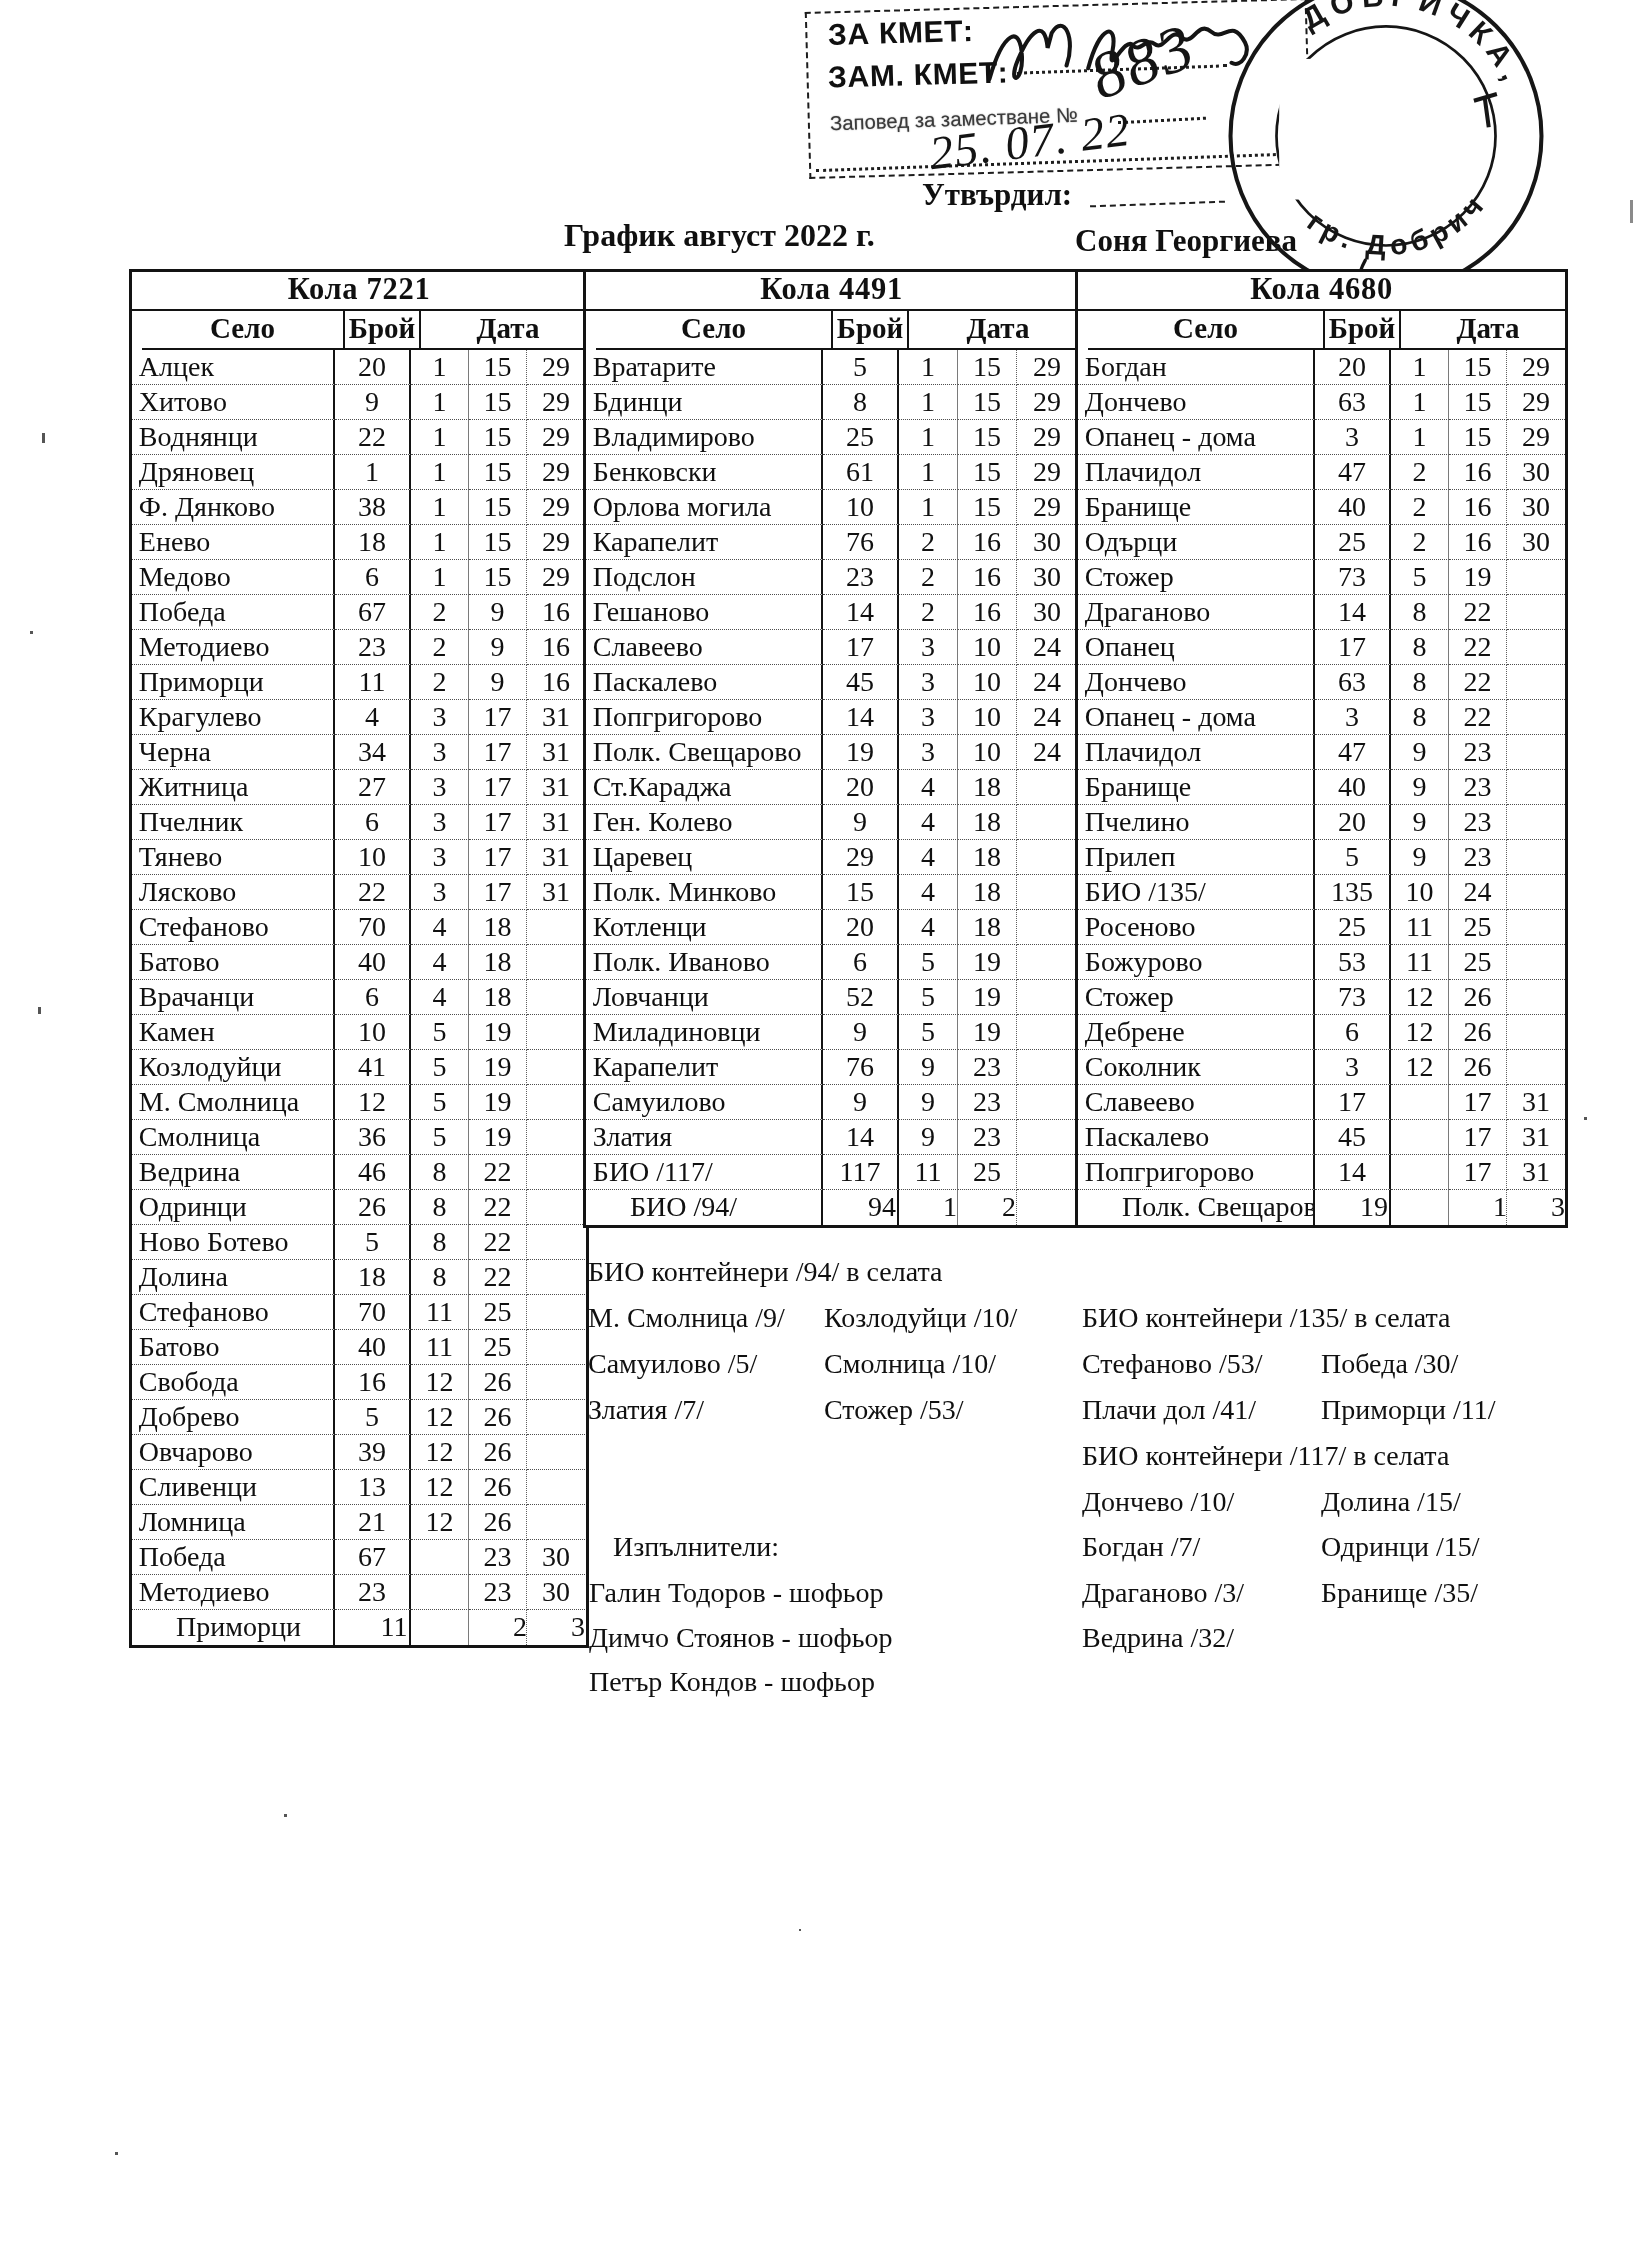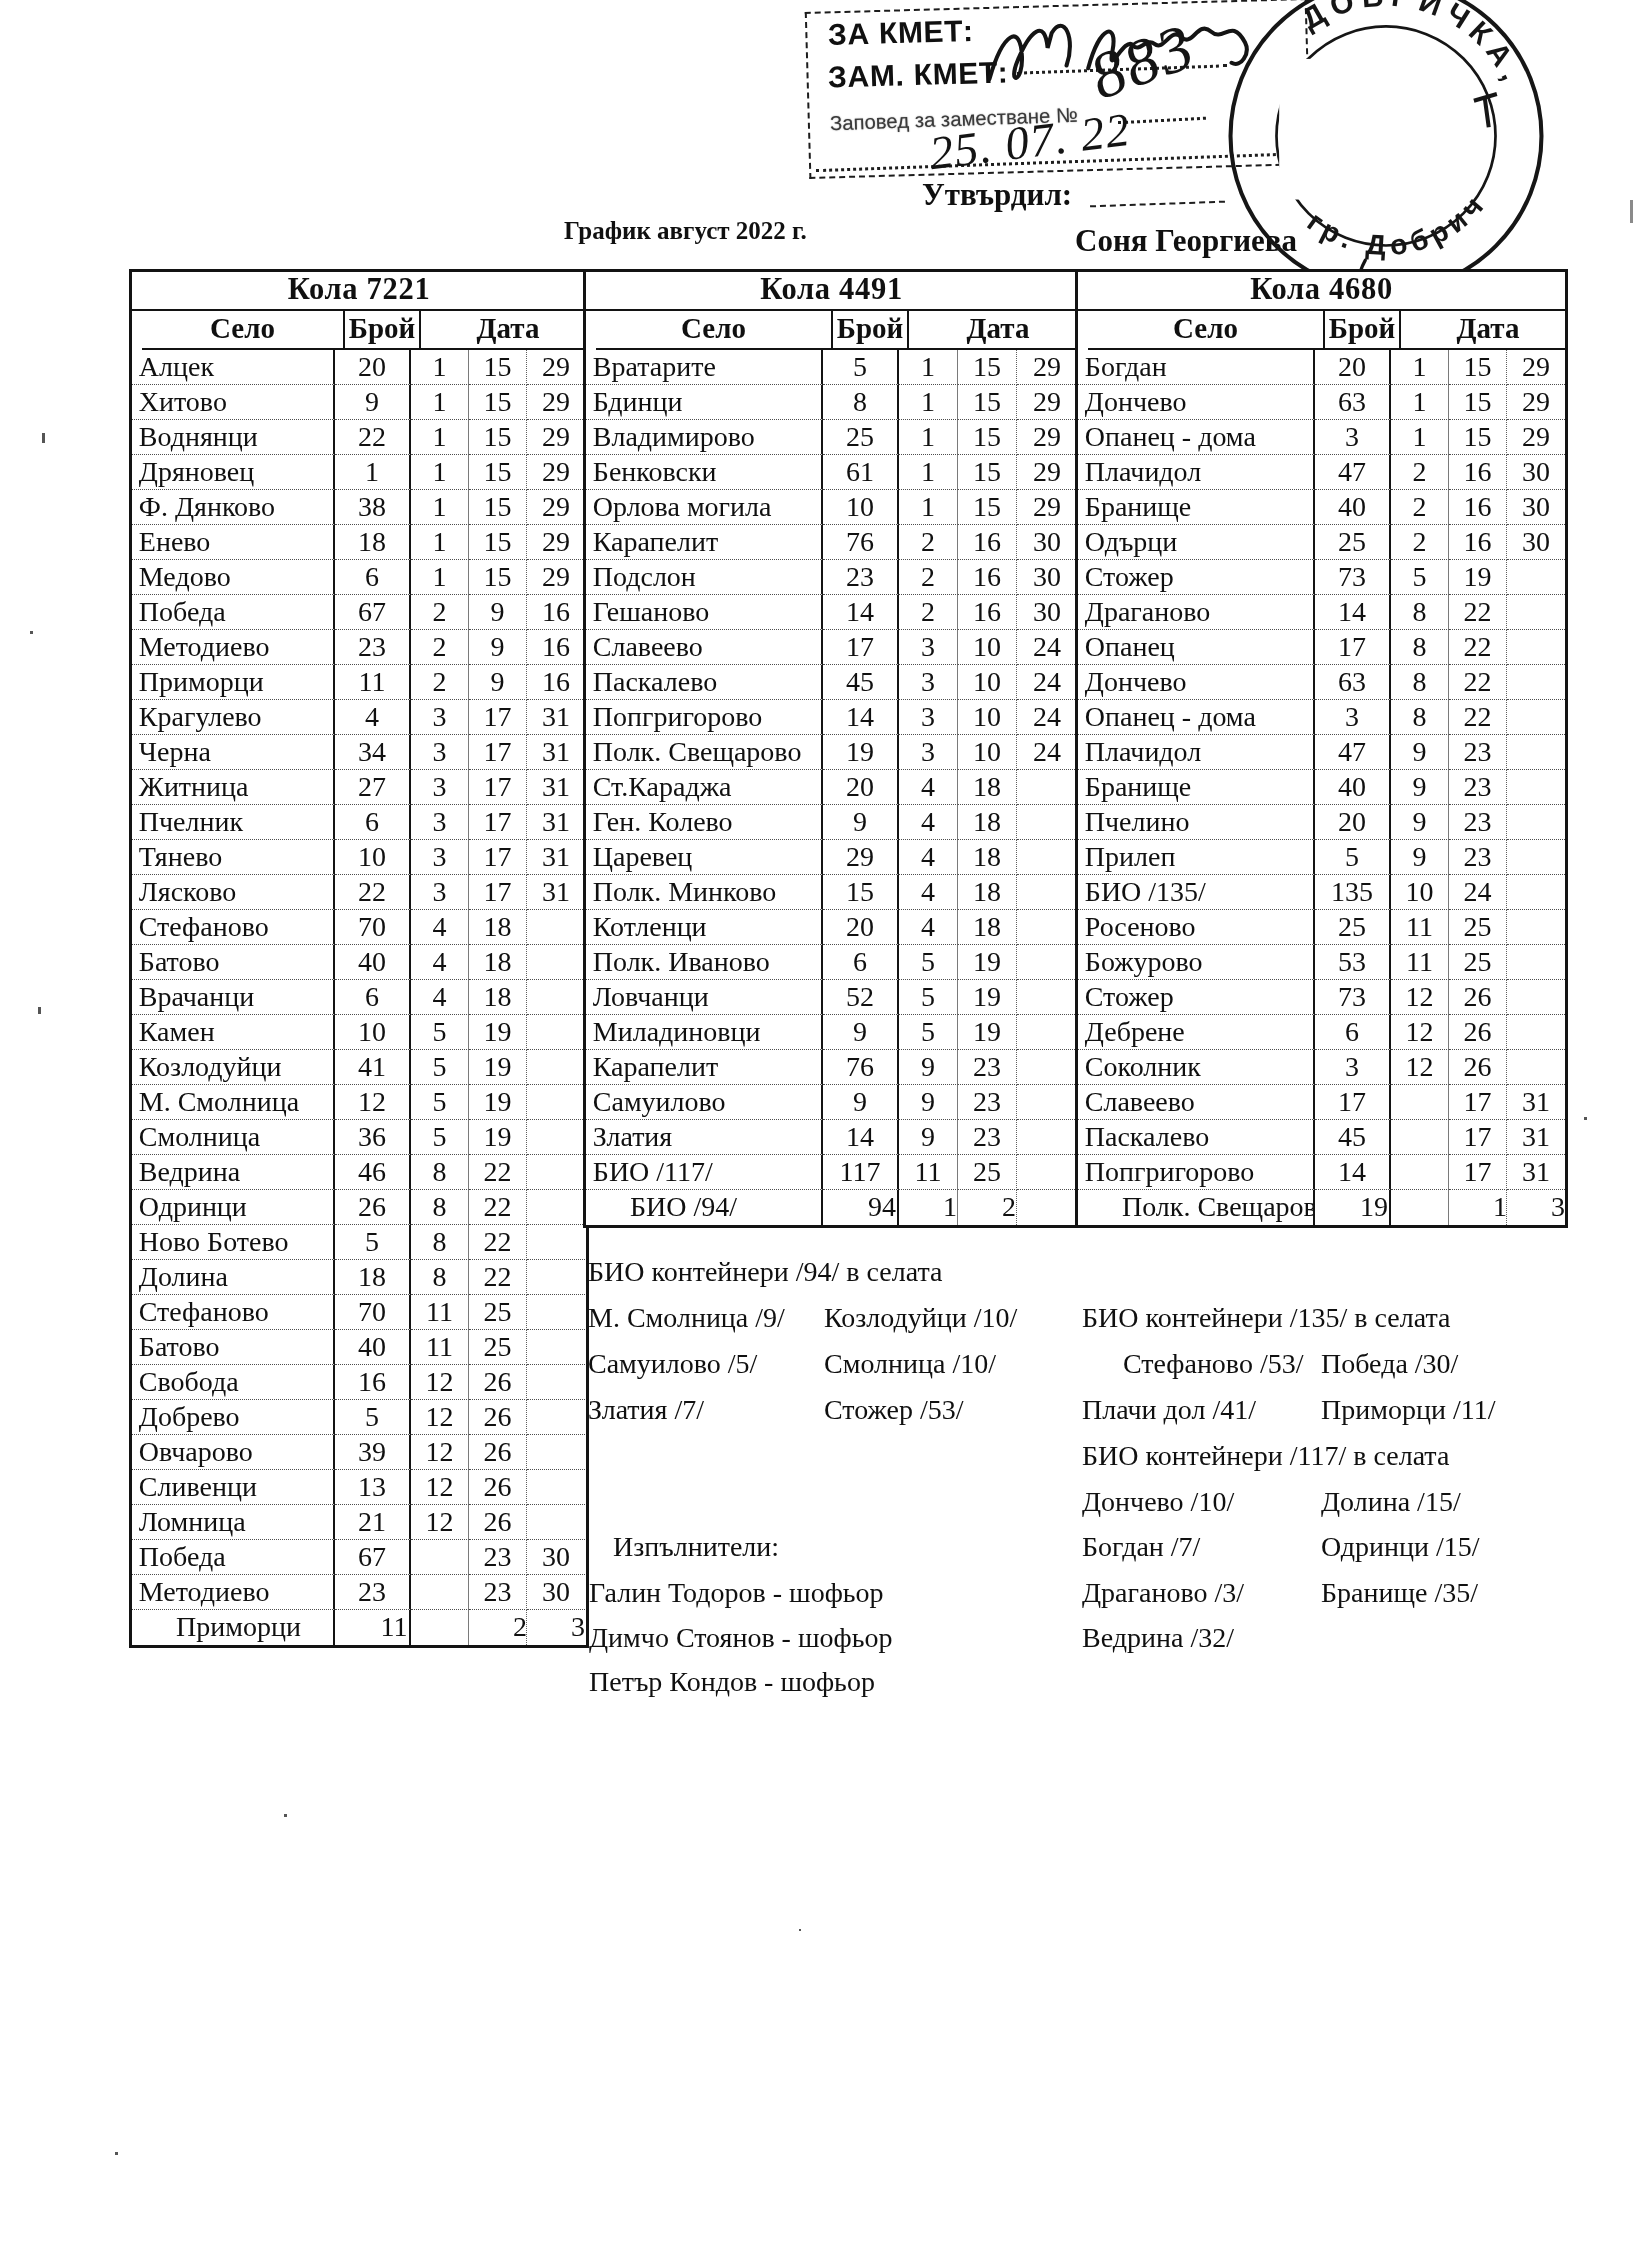--- a/index.html
+++ b/index.html
@@ -14,21 +14,21 @@
             font-weight:bold;font-size:30px;letter-spacing:0.7px;transform:rotate(-1.6deg);}
   .sb-line3{position:absolute;left:830px;top:108px;font-family:"Liberation Sans","DejaVu Sans",sans-serif;
             font-size:20.3px;color:#3a3a3a;transform:rotate(-2deg);text-shadow:0 0 1.4px #888;}
   .dotline{position:absolute;border-bottom:3.4px dotted #1e1e1e;}
   .hw{position:absolute;font-family:"Liberation Serif","DejaVu Serif",serif;font-style:italic;color:#141414;}
   .hw-num{left:1090px;top:24.4px;font-size:65px;transform:rotate(-20deg);letter-spacing:2.7px;}
   .hw-date{left:929px;top:114px;font-size:47px;transform:rotate(-7deg);letter-spacing:1.4px;}
   .utvardil{position:absolute;left:922px;top:177px;font-weight:bold;font-size:31px;}
   .approver{position:absolute;left:1075px;top:223px;font-weight:bold;font-size:31px;}
   .approver-title{position:absolute;left:1074px;top:269px;font-style:italic;font-size:28.4px;}
-  .doc-title{position:absolute;left:564px;top:217px;font-weight:bold;font-size:25px;}
+  .doc-title{position:absolute;left:564px;top:217px;font-weight:bold;font-size:32px;}
   .sig-svg{position:absolute;left:980px;top:2.7px;}
   .stamp-svg{position:absolute;left:1217px;top:-28.4px;}
   .stroke-svg{position:absolute;left:1303px;top:256px;}
   
   .group{position:absolute;box-sizing:border-box;border:3.4px solid #131313;background:#fff;}
   .group1{left:129px;top:269px;width:460px;--cols:203px 76px 58px 58px 58px;}
   .group2{left:583px;top:269px;width:497px;--cols:237px 76px 59px 59px 60px;}
   .group3{left:1075px;top:269px;width:493px;--cols:237px 76px 58px 58px 58px;}
   .gtitle{height:37px;line-height:35px;text-align:center;font-weight:bold;font-size:30.5px;
           border-bottom:2.7px solid #131313;letter-spacing:0.7px;}
@@ -743,21 +743,21 @@
 
   <div class="note" style="left:588px;top:1256px;">БИО контейнери /94/ в селата</div>
   <div class="note" style="left:588px;top:1302px;">М. Смолница /9/</div>
   <div class="note" style="left:824px;top:1302px;">Козлодуйци /10/</div>
   <div class="note" style="left:588px;top:1348px;">Самуилово /5/</div>
   <div class="note" style="left:824px;top:1348px;">Смолница /10/</div>
   <div class="note" style="left:588px;top:1394px;">Златия /7/</div>
   <div class="note" style="left:824px;top:1394px;">Стожер /53/</div>
 
   <div class="note" style="left:1082px;top:1302px;">БИО контейнери /135/ в селата</div>
-  <div class="note" style="left:1082px;top:1348px;margin-left:41px;">Стефаново /53/</div>
+  <div class="note" style="left:1082px;top:1348px;">Стефаново /53/</div>
   <div class="note" style="left:1321px;top:1348px;">Победа /30/</div>
   <div class="note" style="left:1082px;top:1394px;">Плачи дол /41/</div>
   <div class="note" style="left:1321px;top:1394px;">Приморци /11/</div>
   <div class="note" style="left:1082px;top:1440px;">БИО контейнери /117/ в селата</div>
   <div class="note" style="left:1082px;top:1486px;">Дончево /10/</div>
   <div class="note" style="left:1321px;top:1486px;">Долина /15/</div>
   <div class="note" style="left:1082px;top:1531px;">Богдан /7/</div>
   <div class="note" style="left:1321px;top:1531px;">Одринци /15/</div>
   <div class="note" style="left:1082px;top:1577px;">Драганово /3/</div>
   <div class="note" style="left:1321px;top:1577px;">Бранище /35/</div>

